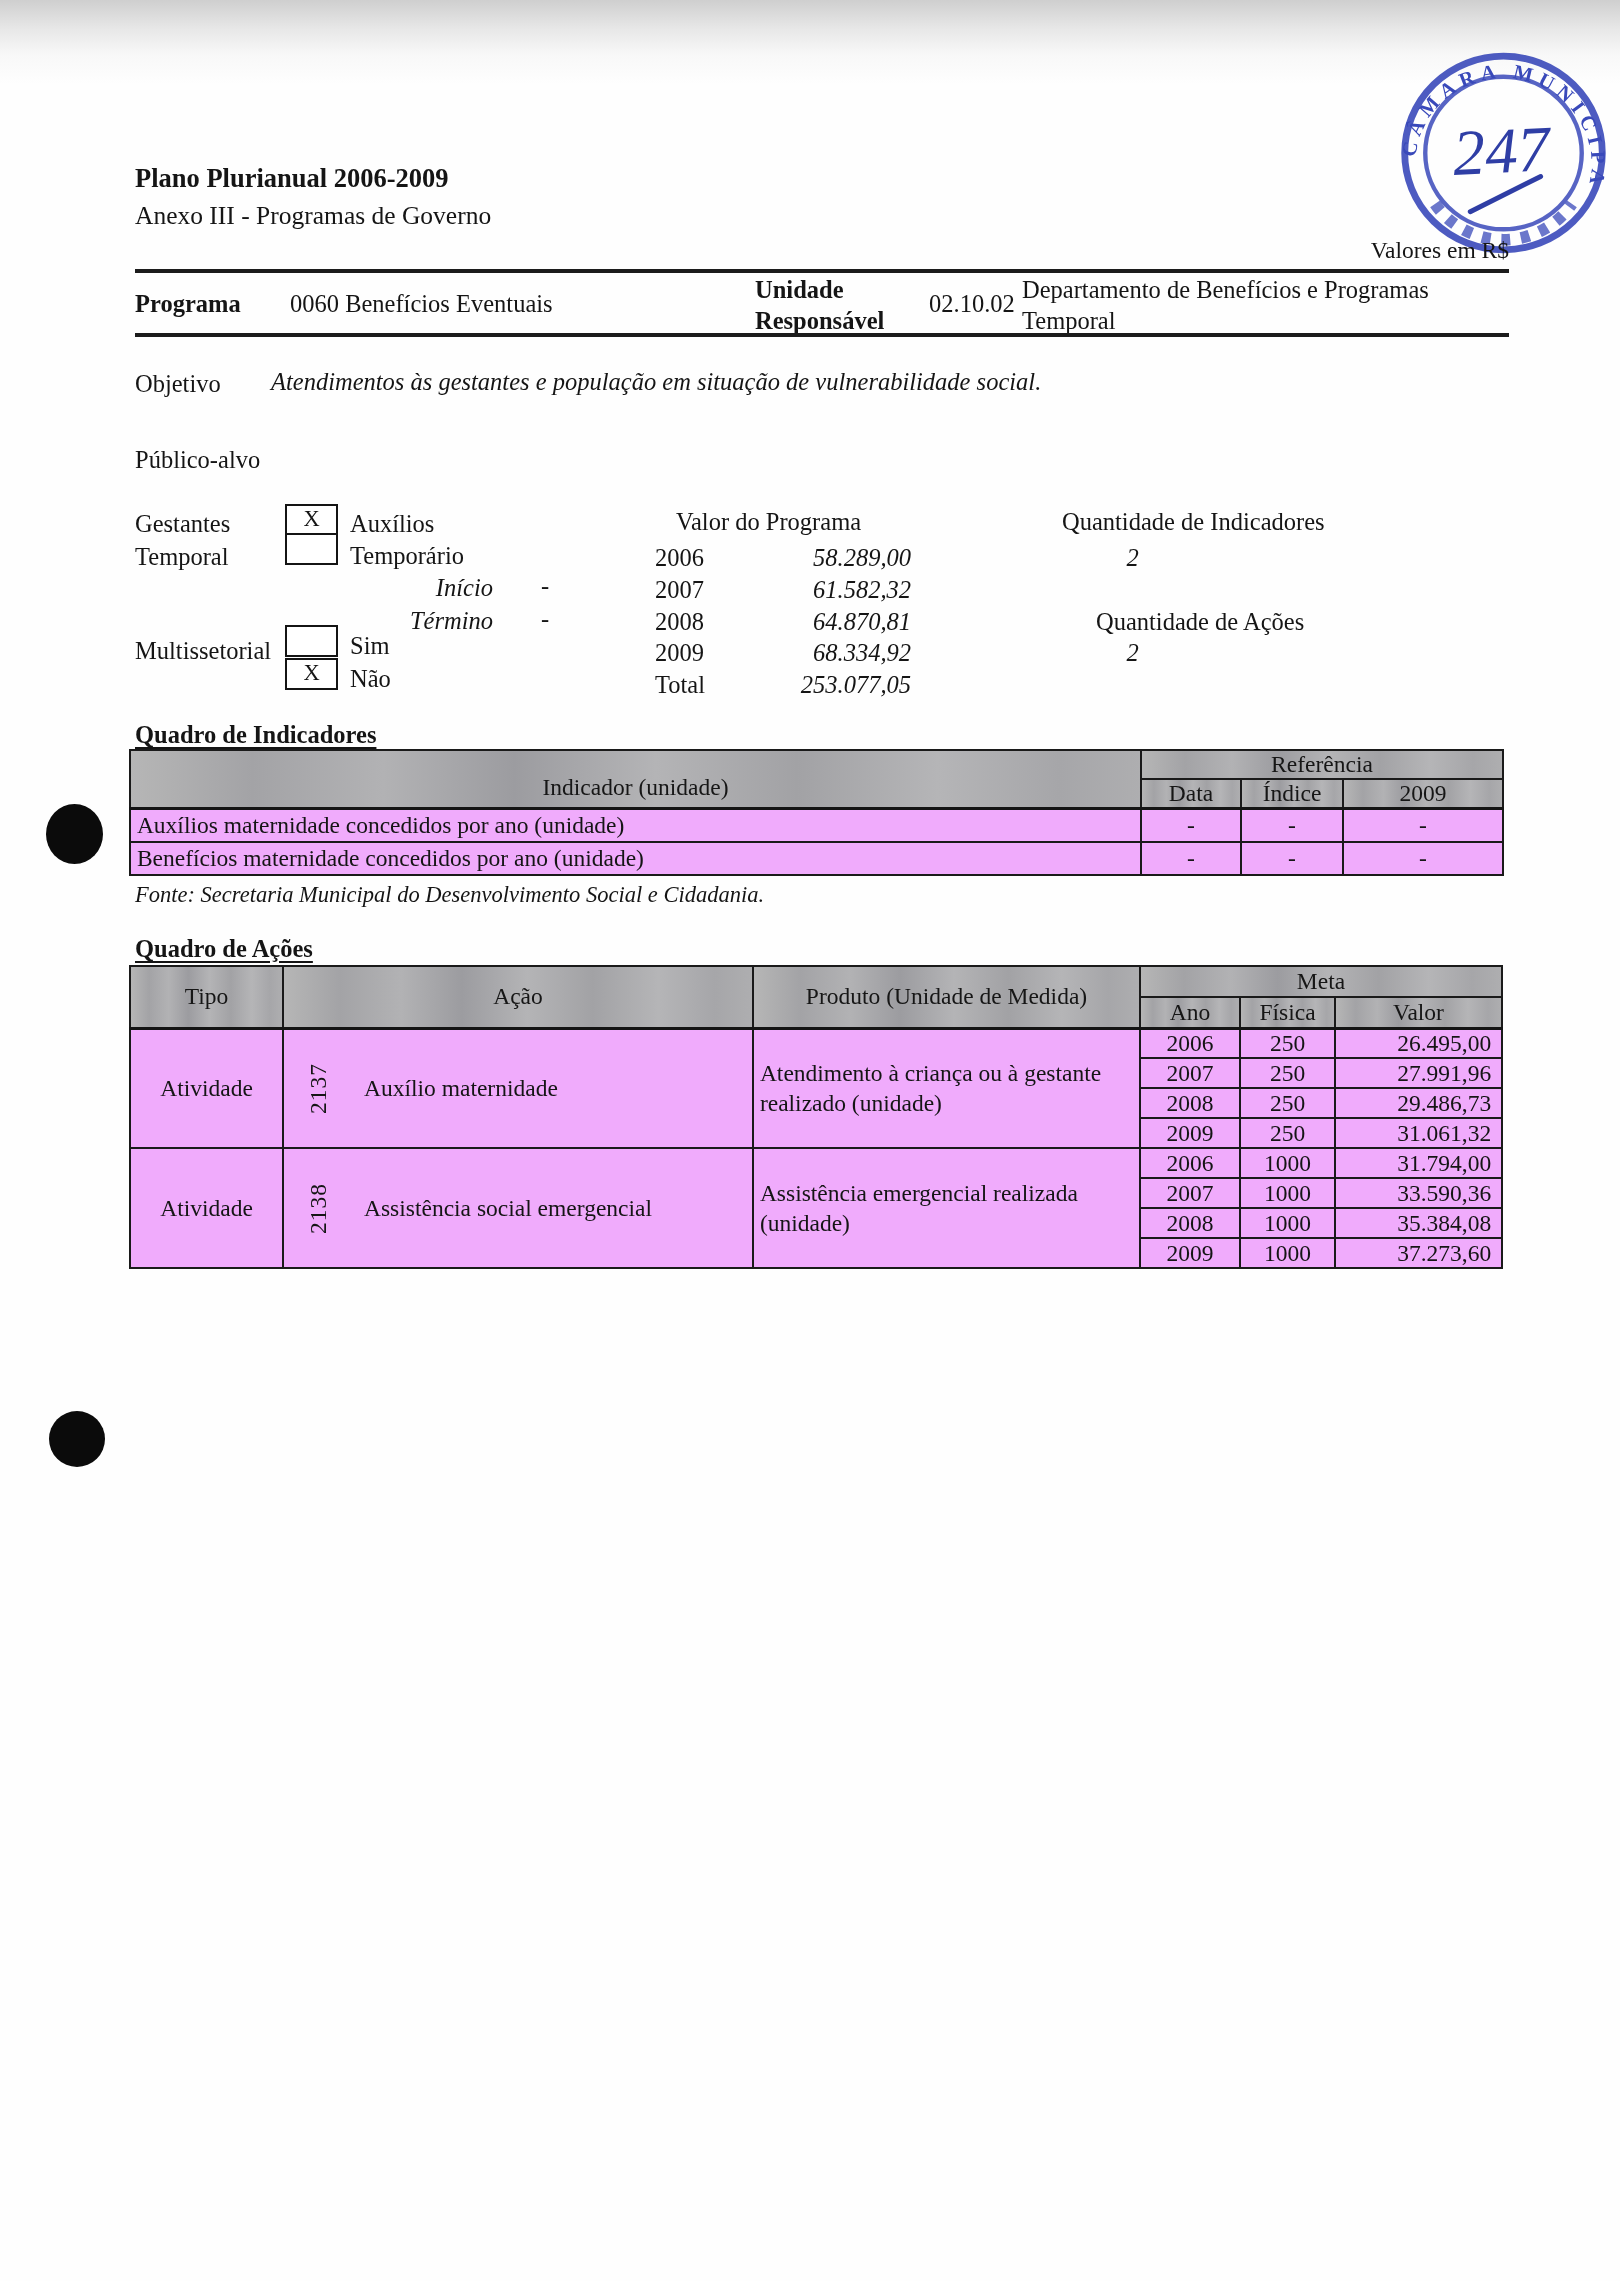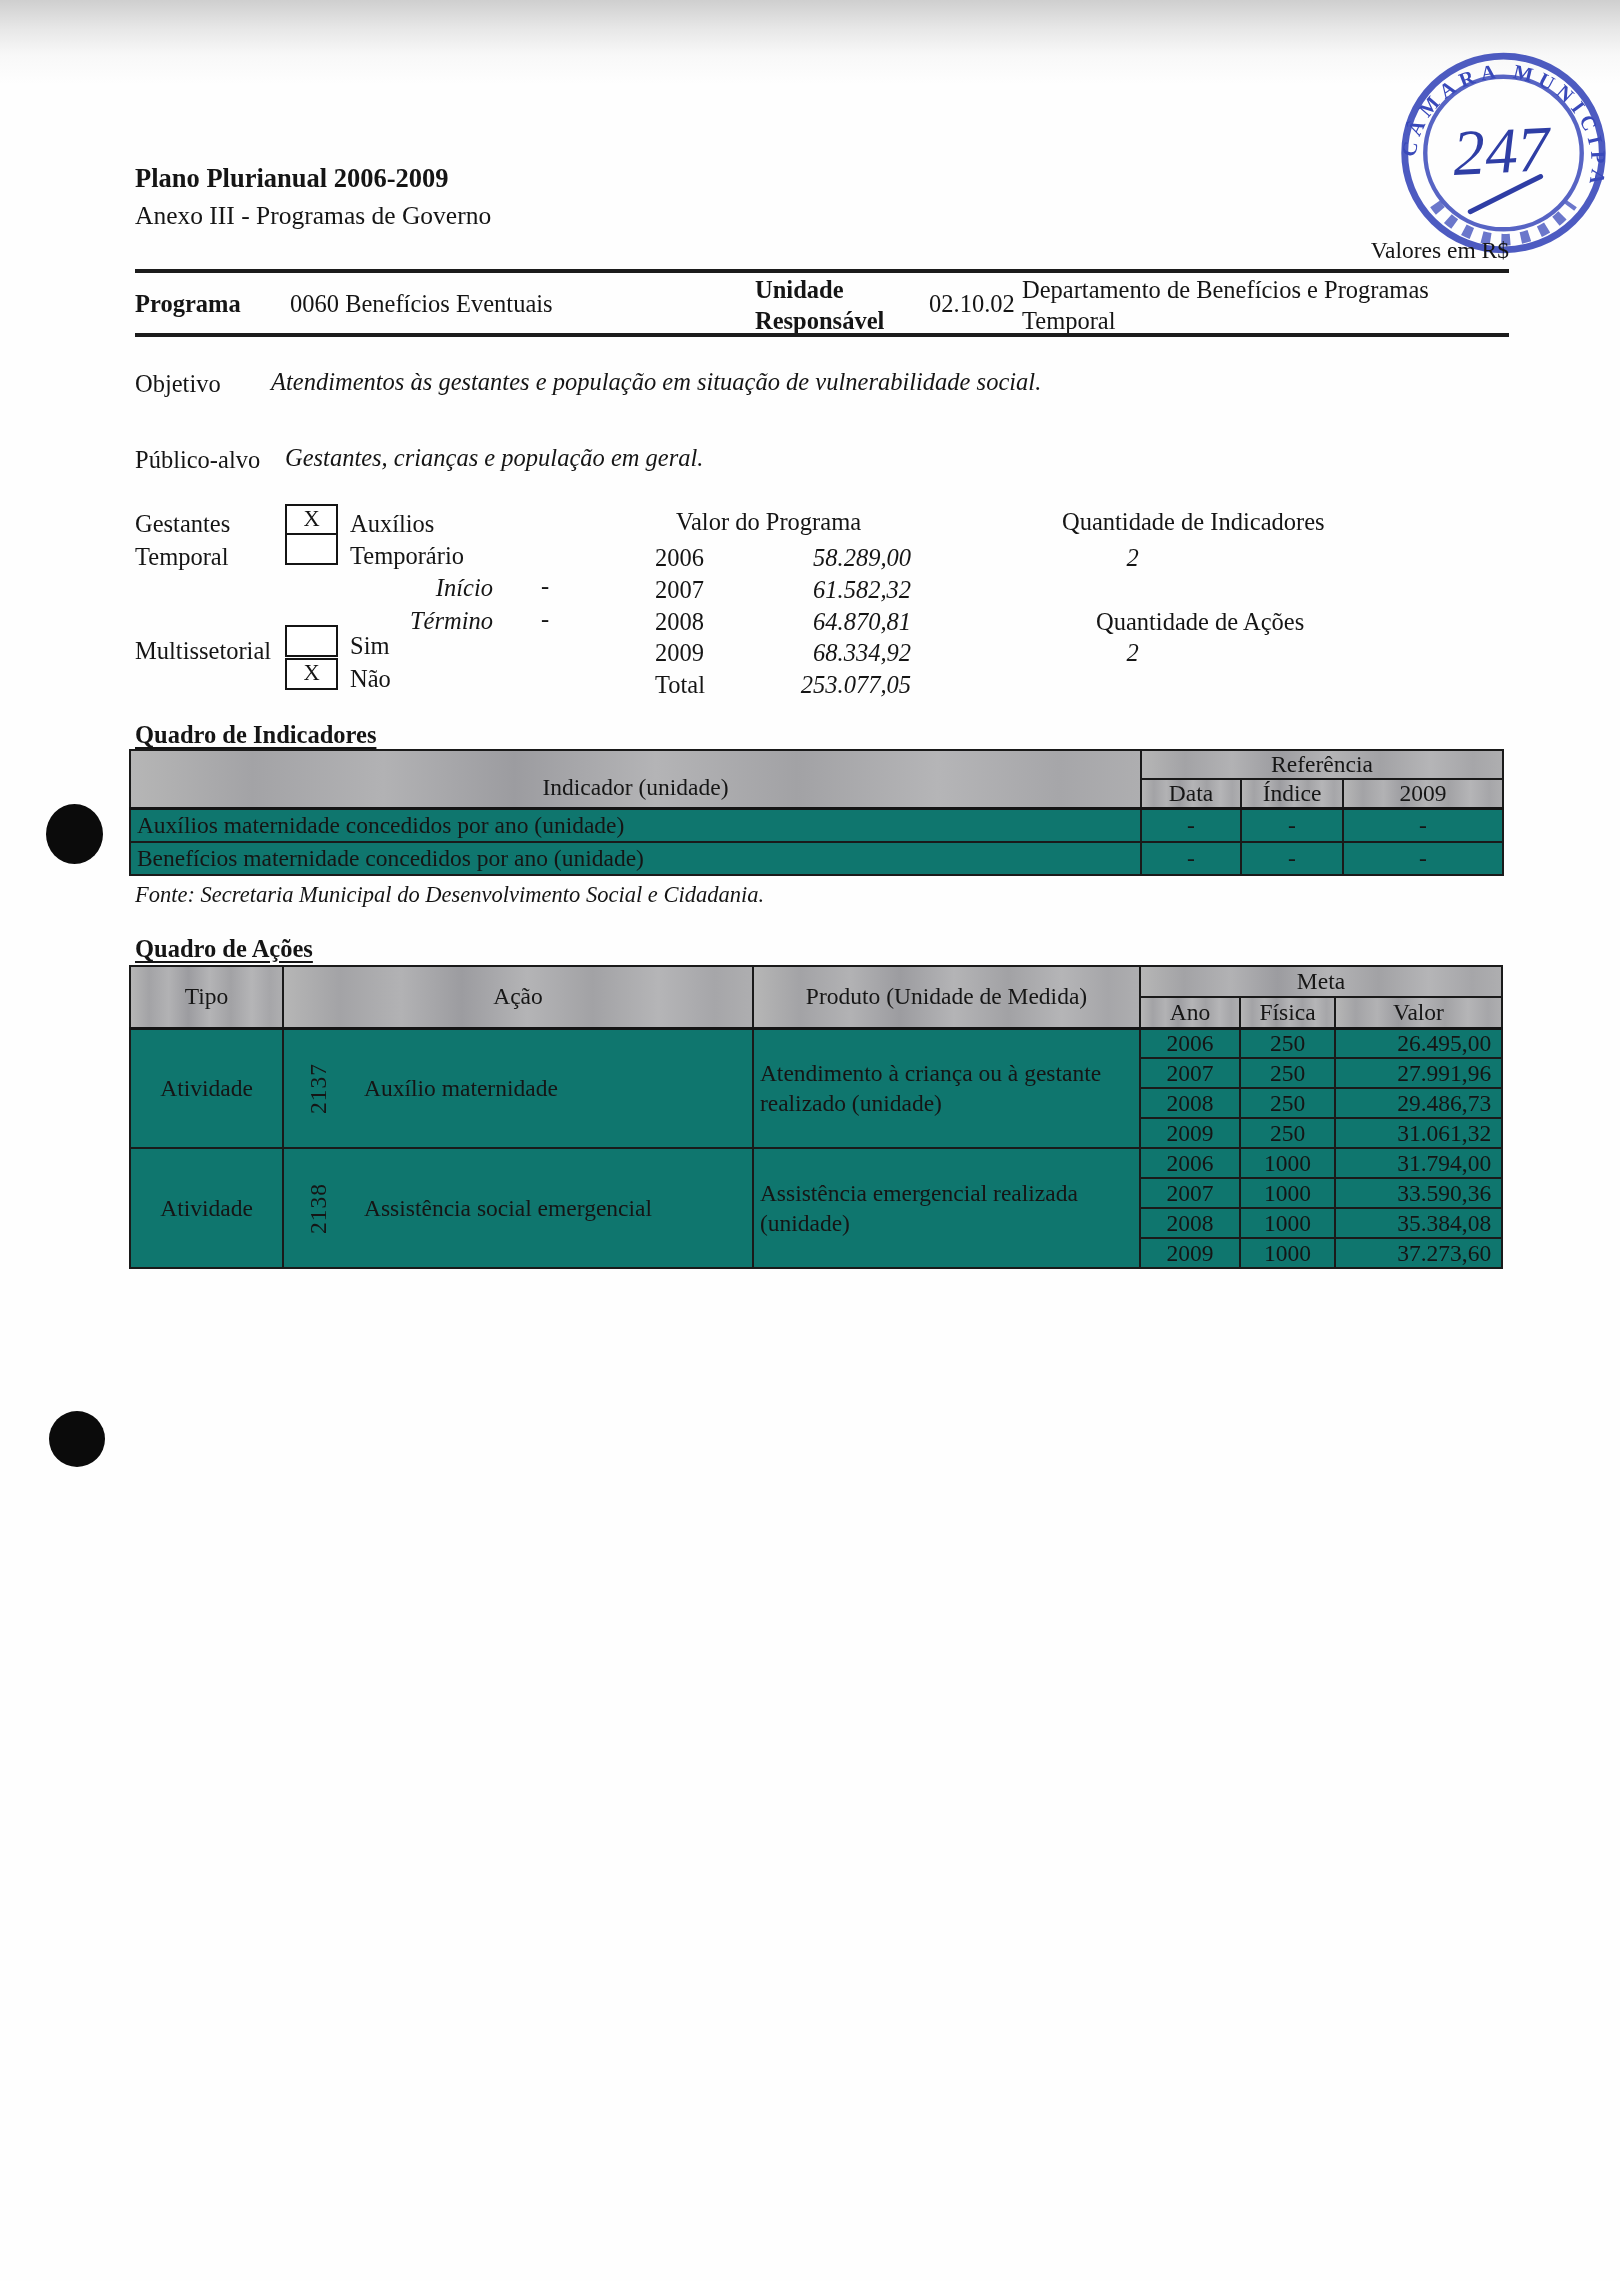--- a/index.html
+++ b/index.html
@@ -19,21 +19,21 @@
   .t24{font-size:23.5px;line-height:1.15;}
   .t23{font-size:22.5px;line-height:1.15;}
   .rule{position:absolute;height:3.9px;background:#1c1c1c;}
   .punch{position:absolute;background:#0b0b0b;border-radius:50%;}
   .checkbox{
     position:absolute;width:53px;height:32px;border:2.9px solid #141414;
     box-sizing:border-box;text-align:center;font-size:22.5px;line-height:26.5px;background:#fff;
   }
   .heading-underline{text-decoration:underline;text-underline-offset:3.9px;}
   
-  table.doc{border-collapse:collapse;table-layout:fixed;width:1372px;background:#0f766e;}
+  table.doc{border-collapse:collapse;table-layout:fixed;width:1372px;background:#f0abfc;}
   table.doc td,table.doc th{
     border:2px solid #1a1a1a;font-weight:normal;
     font-size:23.5px;padding:0 5.9px;box-sizing:border-box;overflow:hidden;
   }
   table.doc{border:2.9px solid #141414;}
   .hdr{
     background:linear-gradient(90deg,#b6b6b6 0%,#a3a3a6 12%,#b2b2b4 25%,#9c9ca0 38%,#b4b4b6 52%,#a2a2a5 66%,#b5b5b7 80%,#a6a6a9 92%,#aeaeb0 100%);
     text-align:center;color:#161616;
   }
   .hdr-bottom{border-bottom:3.9px solid #141414 !important;}
@@ -88,21 +88,20 @@
     <div>Departamento de Benefícios e Programas</div>
     <div>Temporal</div>
   </div>
 
   <div class="rule" style="left:135px;top:333px;width:1374px;"></div>
 
   <div class="abs t25" style="left:135px;top:370px;">Objetivo</div>
   <div class="abs t25 i" style="left:271px;top:368px;width:1127px;">Atendimentos às gestantes e população em situação de vulnerabilidade social.</div>
 
   <div class="abs t25" style="left:135px;top:446px;">Público-alvo</div>
-  <div class="abs t25 i" style="left:285px;top:444px;width:1127px;">Gestantes, crianças e população em geral.</div>
 
   <div class="abs t25" style="left:135px;top:510px;">Gestantes</div>
   <div class="abs t25" style="left:135px;top:543px;">Temporal</div>
 
   <div class="checkbox" style="left:285px;top:504px;">X</div>
   <div class="checkbox" style="left:285px;top:533px;"></div>
   <div class="abs t25" style="left:350px;top:510px;">Auxílios</div>
   <div class="abs t25" style="left:350px;top:542px;">Temporário</div>
 
   <div class="abs t25 i" style="left:395px;top:574px;width:98px;text-align:right;">Início</div>

